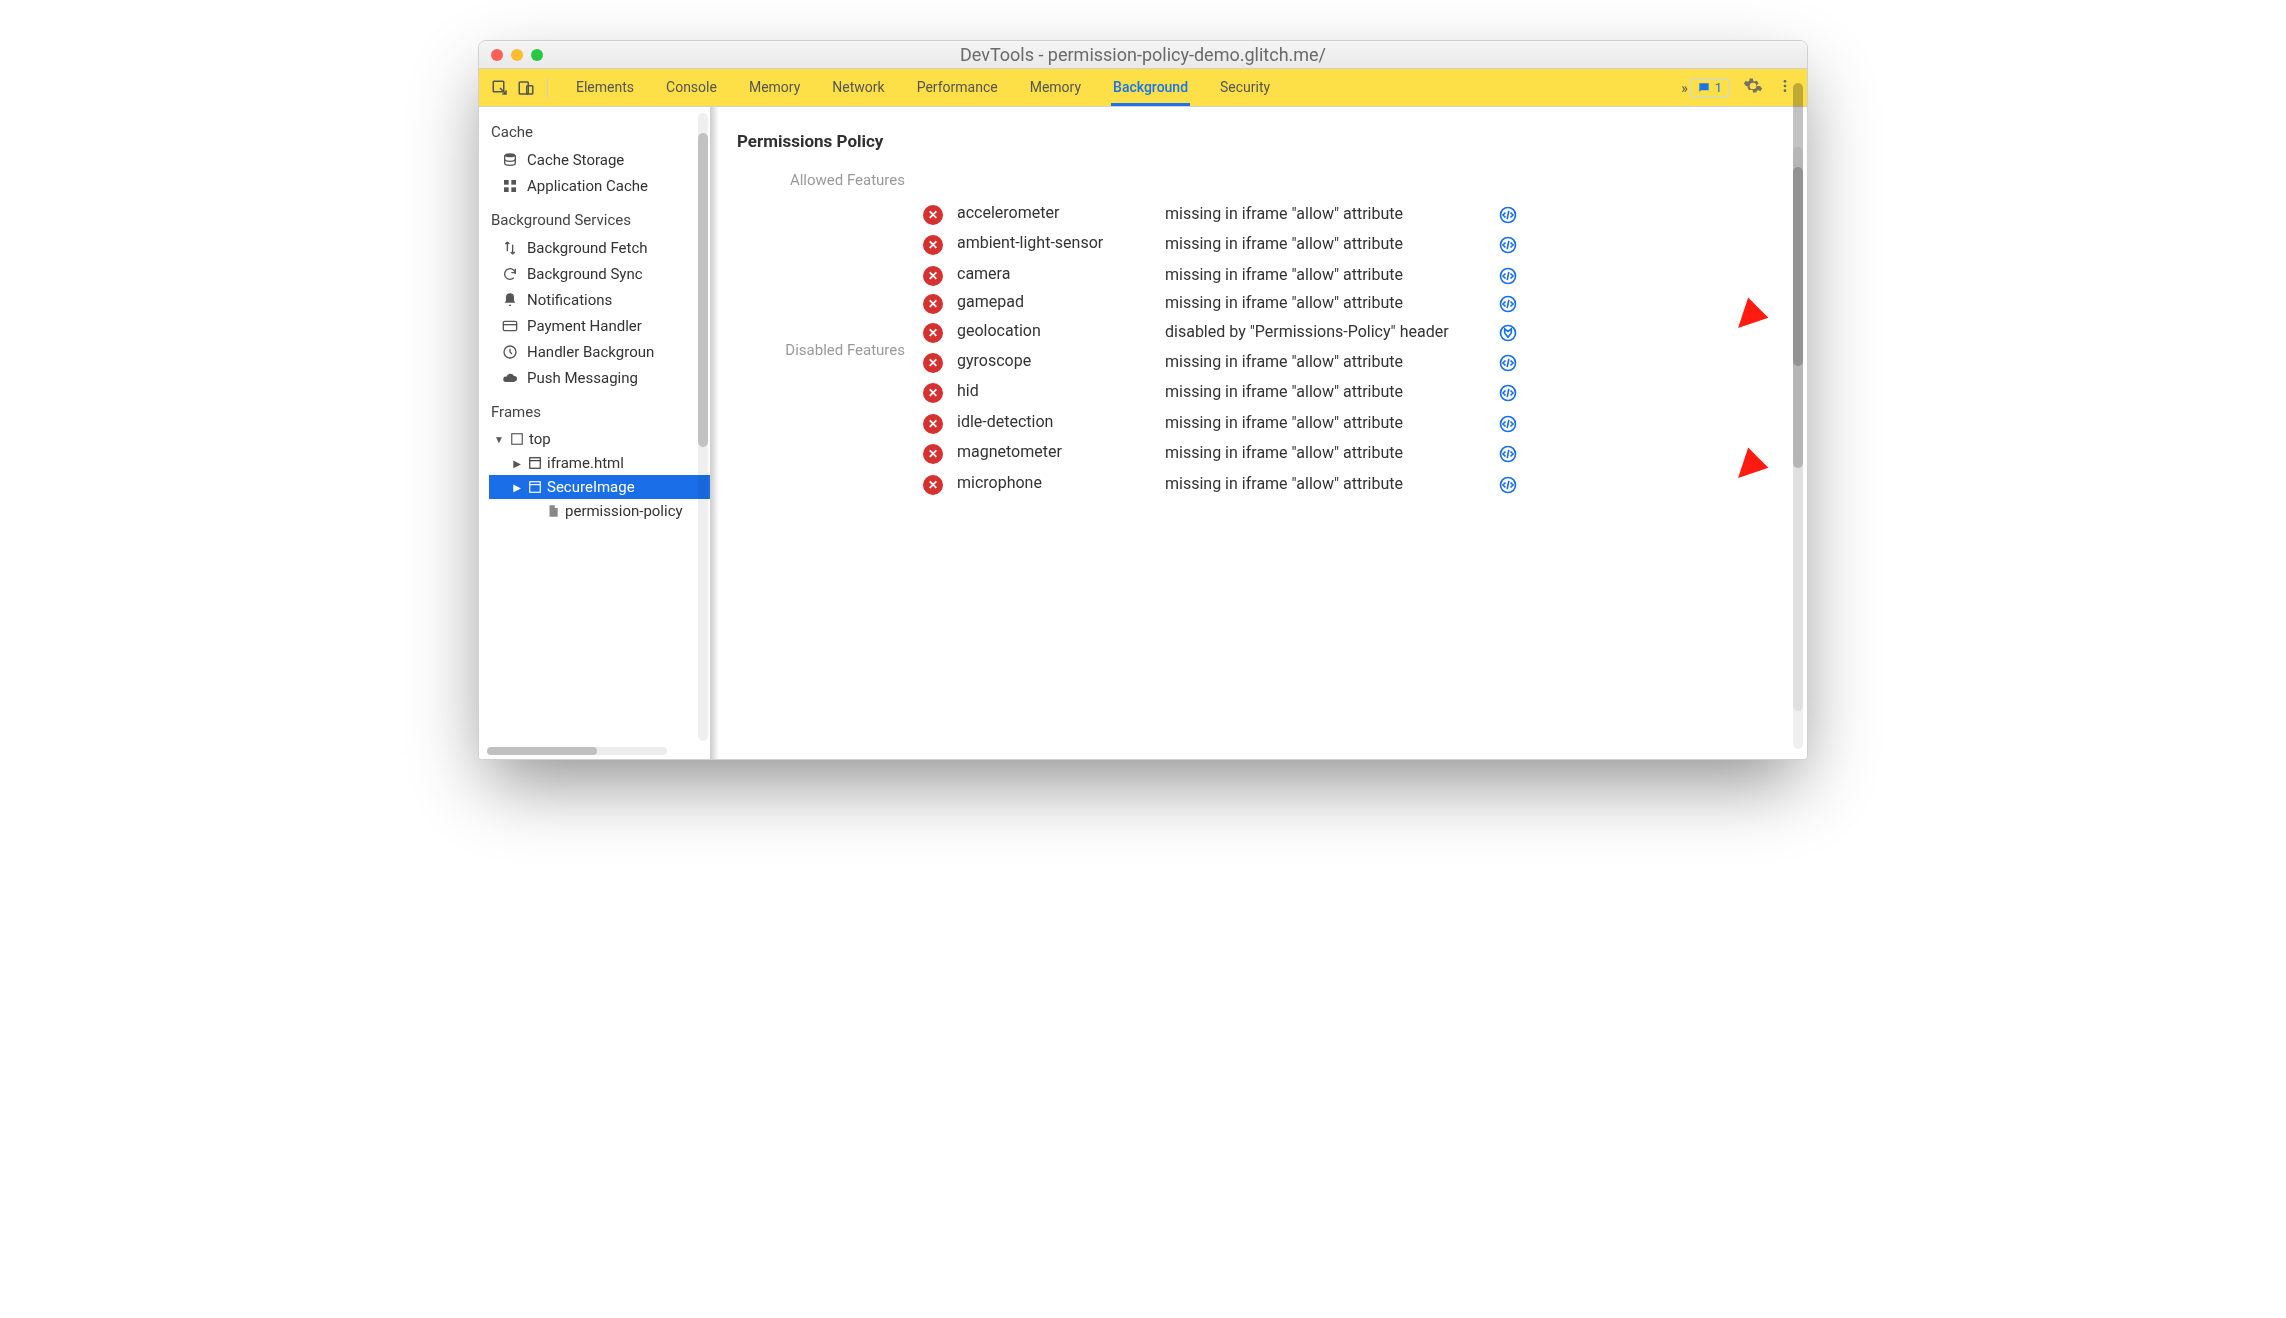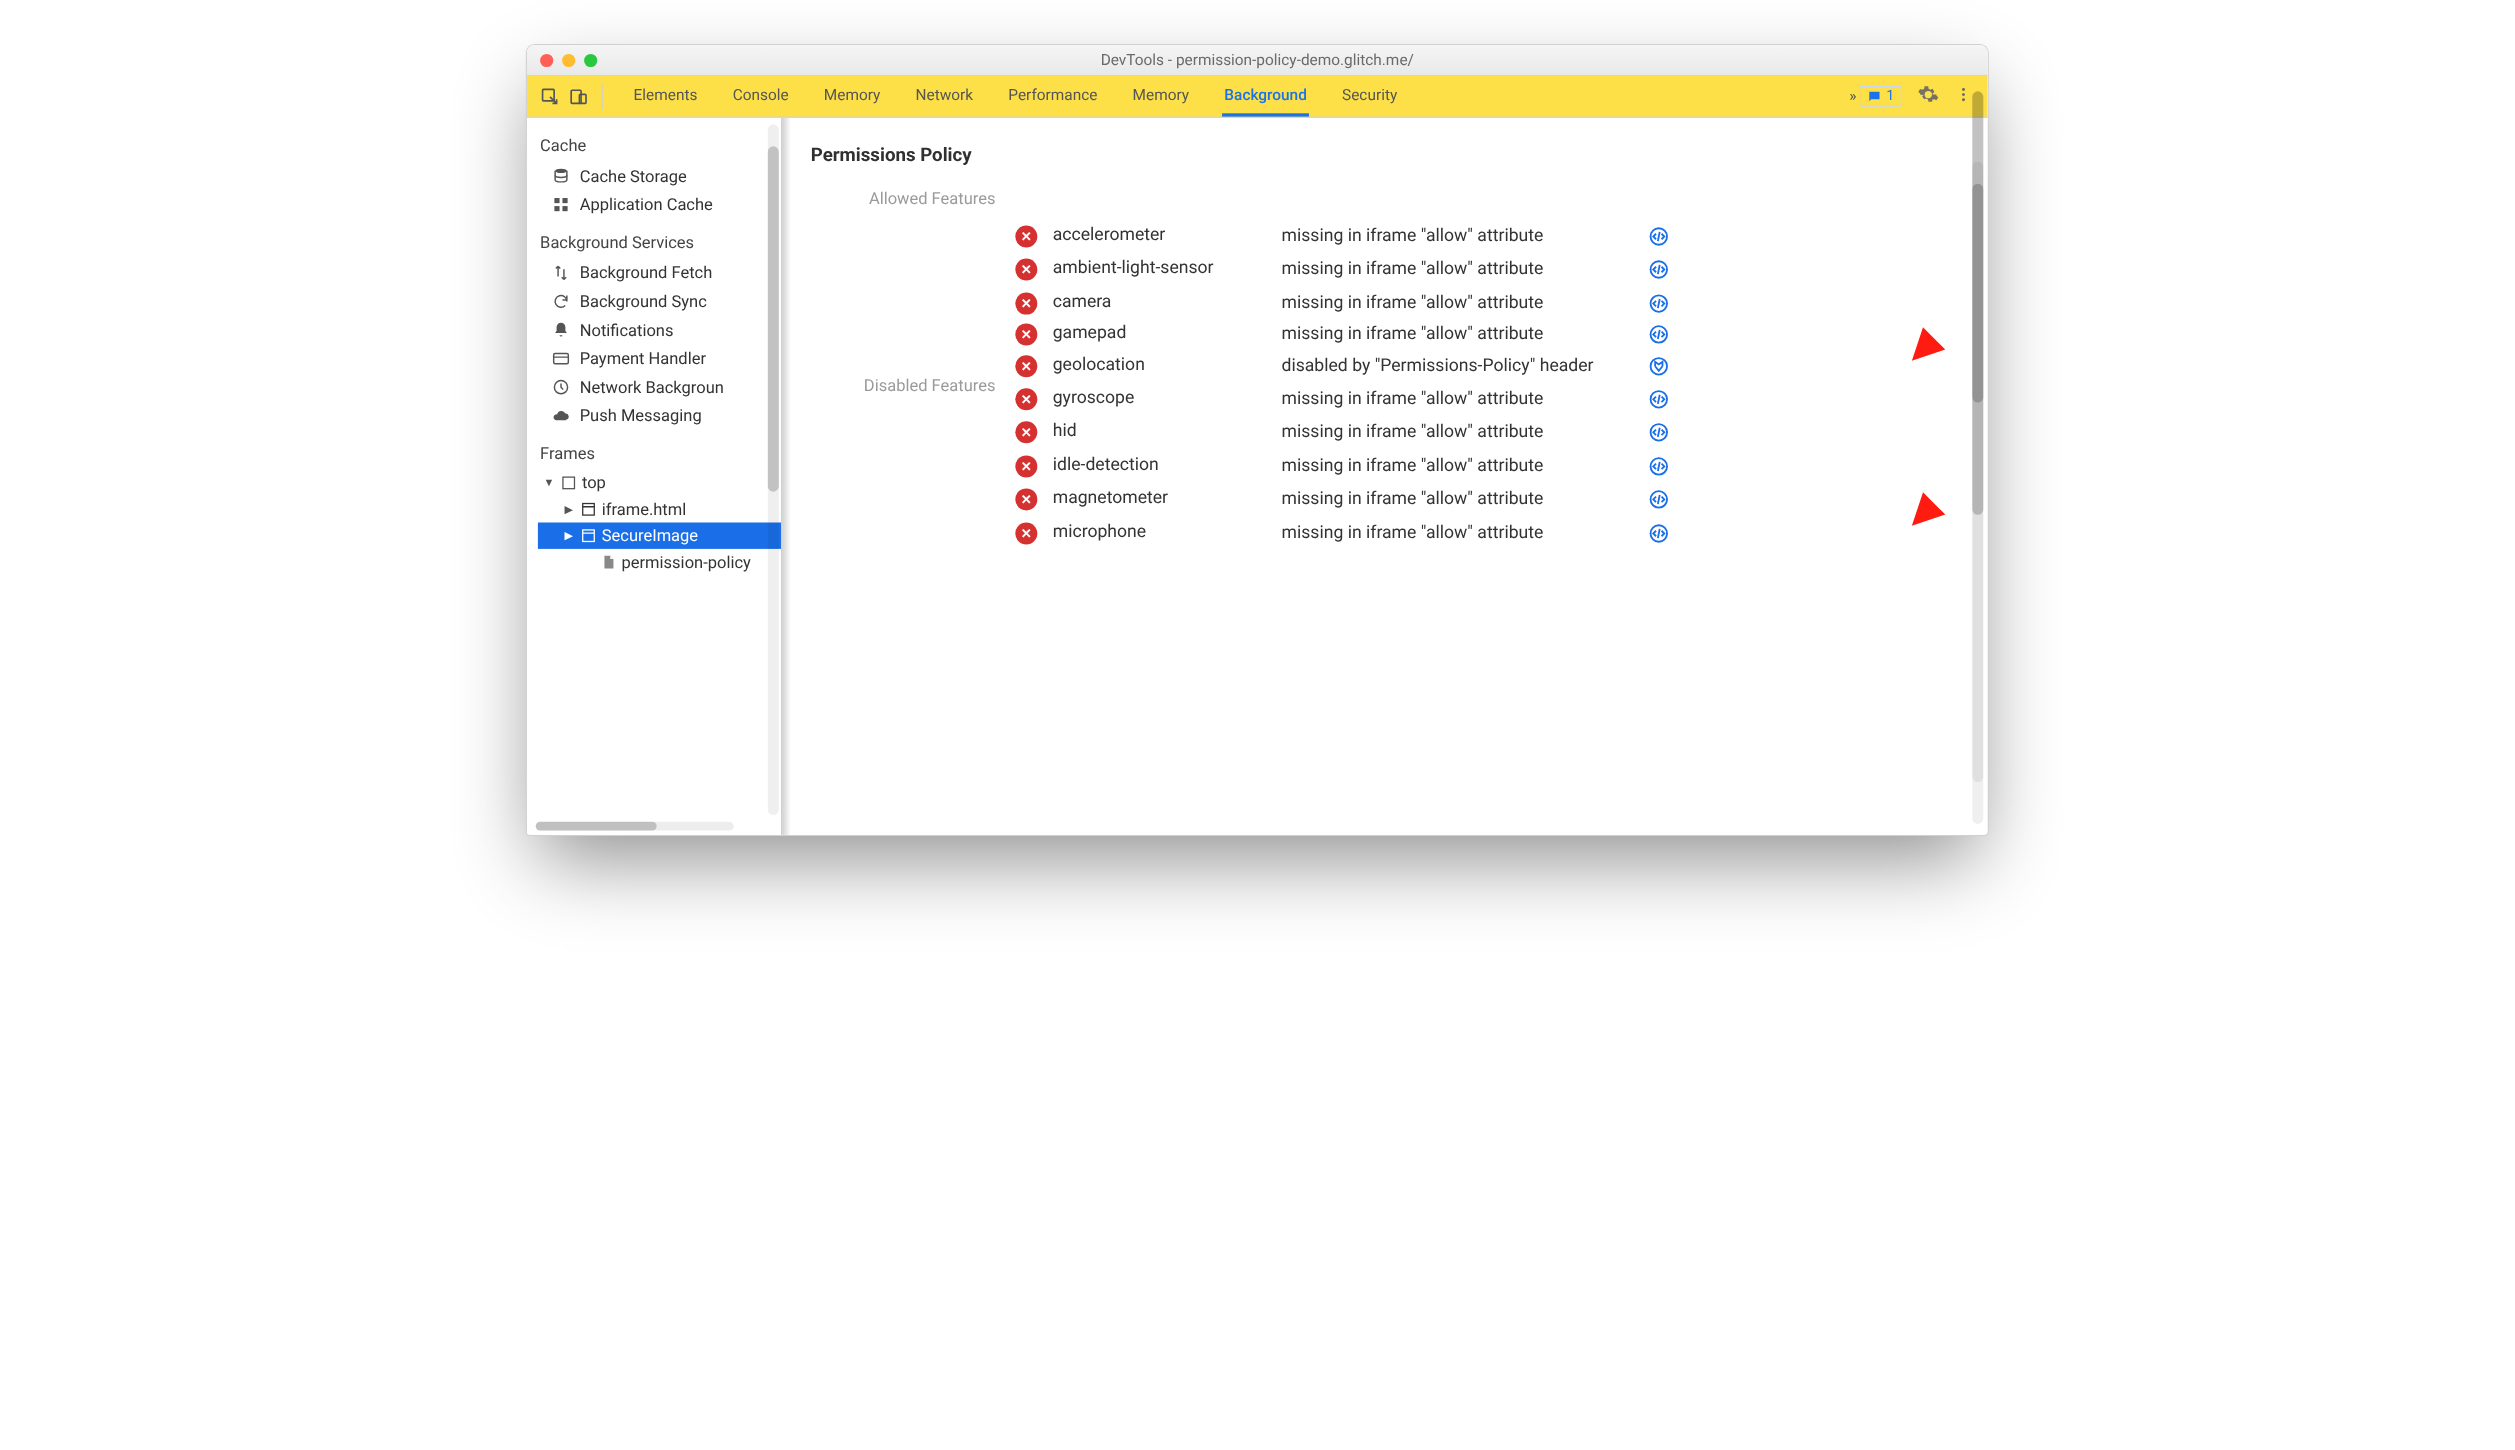--- a/index.html
+++ b/index.html
@@ -34,21 +34,21 @@
     align-items: center;
     position: relative;
   }
   .traffic { display: flex; gap: 8px; padding-left: 12px; }
   .traffic span { width: 12px; height: 12px; border-radius: 50%; display: block; }
   .t-close { background:#ff5f57; }
   .t-min   { background:#febc2e; }
   .t-max   { background:#28c840; }
   .titlebar .title {
     position: absolute; left: 0; right: 0; text-align: center;
-    font-size: 14px; color:#6a6a6a;
+    font-size: 18px; color:#6a6a6a;
   }
 
   
   .tabstrip {
     height: 38px;
     border-bottom: 1px solid #d0d0d0;
     display: flex;
     align-items: center;
     padding: 0 8px;
     background: #fde047;
@@ -281,21 +281,21 @@
             </span>
             <span>Payment Handler</span>
           </div>
           <div class="side-item">
             <span class="ic">
               <svg width="16" height="16" viewBox="0 0 24 24" fill="none" stroke="#555" stroke-width="2">
                 <circle cx="12" cy="12" r="9"></circle>
                 <path d="M12 7v5l3 3"></path>
               </svg>
             </span>
-            <span>Network Backgroun</span>
+            <span>Handler Backgroun</span>
           </div>
           <div class="side-item">
             <span class="ic">
               <svg width="16" height="16" viewBox="0 0 24 24" fill="#555">
                 <path d="M19 18H6a4 4 0 1 1 .7-7.9A6 6 0 0 1 18 9a4 4 0 0 1 1 8z"></path>
               </svg>
             </span>
             <span>Push Messaging</span>
           </div>
           <div class="section-title">Frames</div>

